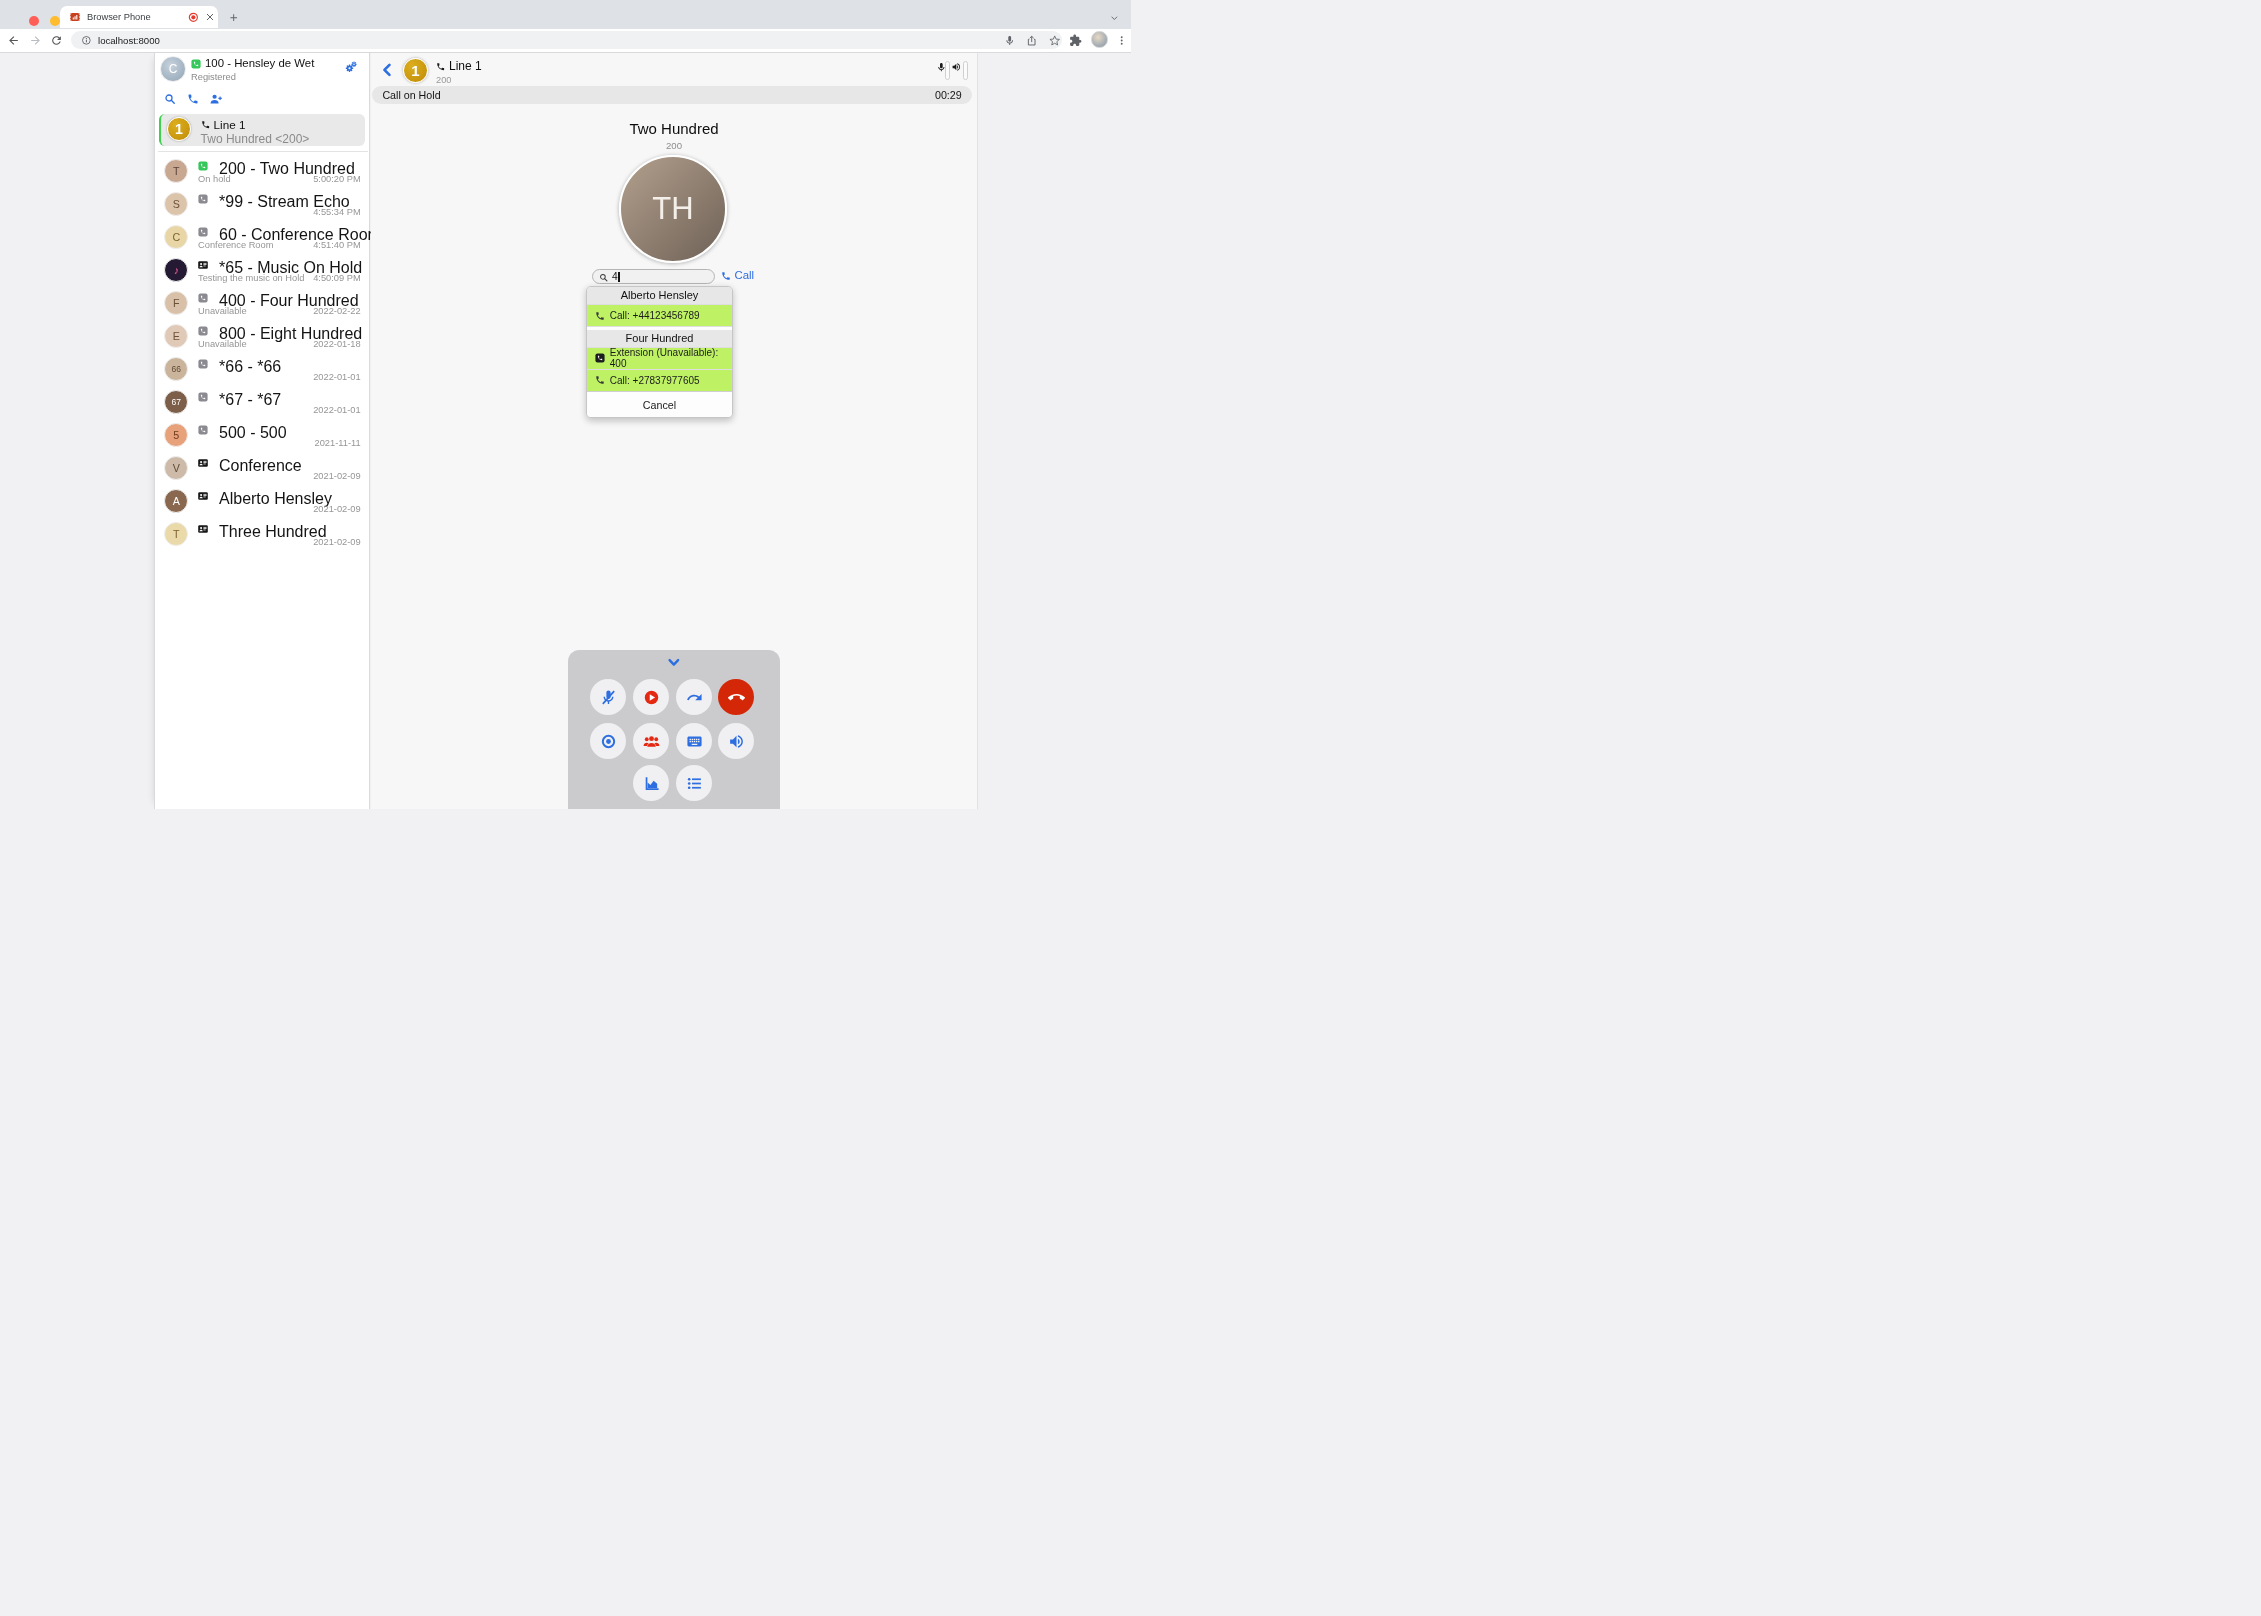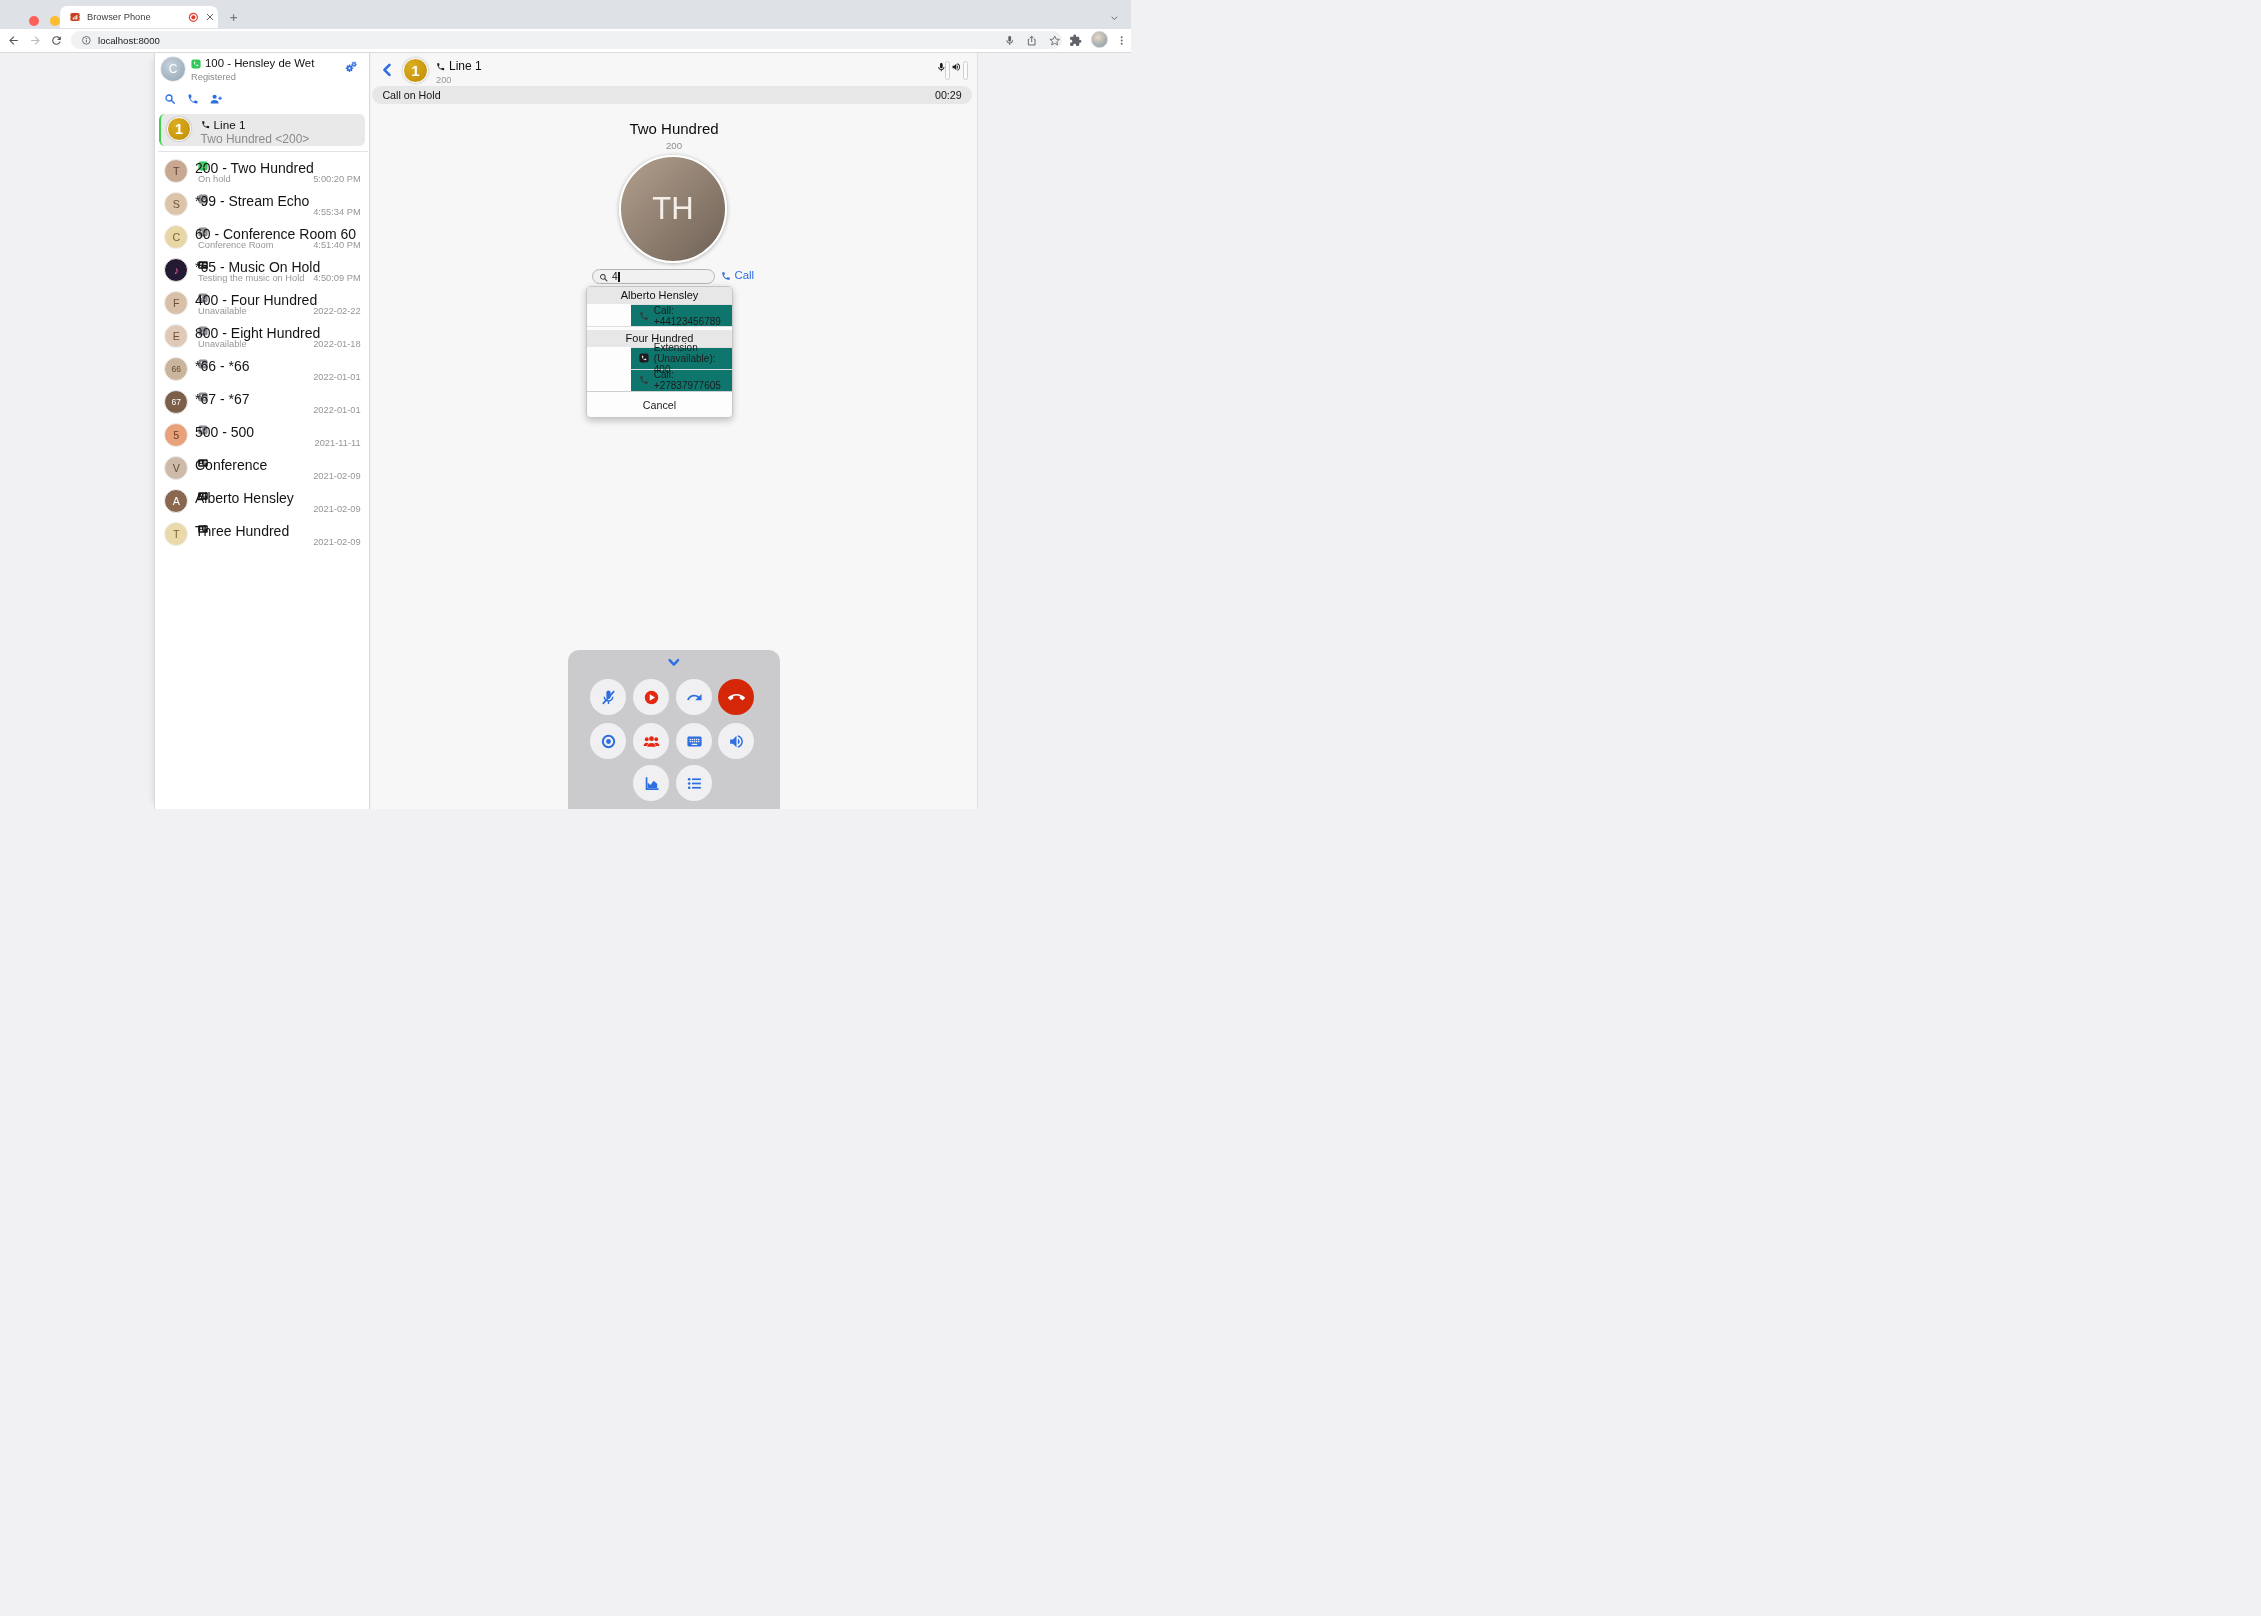--- a/index.html
+++ b/index.html
@@ -55,21 +55,21 @@
   .line-title { position:absolute; left:53px; top:3.6px; font-size:11.7px; color:#111; }
   .line-sub { position:absolute; left:40px; top:18px; font-size:12px; color:#8b8b8b; }
   .side-divider { position:absolute; left:2.8px; top:98px; width:210px; height:0.7px; background:#e3e3e4; }
 
   .contacts { position:absolute; left:0; top:102px; width:215px; }
   .contact { position:relative; width:100%; height:33px; }
   .c-avatar { position:absolute; left:9.3px; top:3.6px; width:24px; height:24px; border-radius:50%;
               border:1.4px solid #efefef; color:#4a4a4a; font-size:10.7px;
               display:flex; align-items:center; justify-content:center; }
   .c-badge { position:absolute; left:43px; top:5.7px; width:10px; height:10px; }
-  .c-title { position:absolute; left:40px; top:5px; font-size:14px; color:#141414; white-space:nowrap; }
+  .c-title { position:absolute; left:64px; top:5px; font-size:16px; color:#141414; white-space:nowrap; }
   .c-sub { position:absolute; left:43px; top:19px; font-size:9.3px; color:#969696; white-space:nowrap; }
   .c-time { position:absolute; right:9.3px; top:19px; font-size:9.3px; color:#969696; }
 
   
   .main { position:absolute; left:371px; top:0; width:607px; height:756px; background:#f7f7f8; border-right:0.7px solid #e2e2e4; }
   .back-btn { position:absolute; left:8.5px; top:8.5px; width:14.2px; height:15.7px; color:#2d6ee0; }
   .m-circle { position:absolute; left:32px; top:5px; width:25px; height:25px; border-radius:50%;
               background:radial-gradient(circle at 35% 30%, #dcae1f, #c08c05); border:1.4px solid #fff;
               box-shadow:0 0 2.8px rgba(0,0,0,.3); color:#fff; font-size:15px; font-weight:bold;
               display:flex; align-items:center; justify-content:center; }
@@ -97,21 +97,21 @@
   .dial-q { position:absolute; left:19px; top:1.4px; font-size:10.3px; color:#111; }
   .caret { display:inline-block; width:1.1px; height:10px; background:#111; vertical-align:-1.4px; margin-left:0.7px; }
   .call-btn { position:absolute; left:350px; top:215px; height:15.7px; color:#2d6ee0; }
   .call-ic { position:absolute; left:0; top:2.8px; width:10px; height:10px; }
   .call-lbl { position:absolute; left:13.5px; top:0.7px; font-size:11.4px; }
 
   .dropdown { position:absolute; left:215px; top:233px; width:147px; background:#fdfdfd;
               border:0.7px solid #c6c6c9; border-radius:5px; box-shadow:0 2.1px 7.1px rgba(0,0,0,.22); overflow:hidden; }
   .dd-header { height:17px; line-height:17px; background:#e7e7e8; text-align:center; font-size:11px; color:#111; }
   .dd-item { height:22px; display:flex; align-items:center; gap:5px; padding-left:7.8px;
-             border-top:0.7px solid #dedee0; background:#0f766e; font-size:10px; color:#1c1c1c;margin-left:44px; }
+             border-top:0.7px solid #dedee0; background:#bef264; font-size:10px; color:#1c1c1c; }
   .dd-item .i { width:10px; height:10px; color:#3a3a3a; flex:none; }
   .dd-gap { height:3.6px; background:#fdfdfd; border-top:0.7px solid #dedee0; }
   .dd-cancel { height:26px; line-height:26px; text-align:center; font-size:10.7px; color:#1c1c1c;
                border-top:0.7px solid #cfcfd1; background:#fdfdfd; }
 
   .controls { position:absolute; left:197px; top:597px; width:212px; height:159px; background:#cbcbcd; border-radius:11.4px 11.4px 0 0; }
   .ctl-chev { position:absolute; left:98px; top:7.1px; width:15.7px; height:11.4px; color:#2d6ee0; }
   .ctl-btn { position:absolute; width:36px; height:36px; border-radius:50%; background:#f0f0f2; border:none;
              display:flex; align-items:center; justify-content:center; cursor:pointer; }
   .ctl-btn .i { width:17px; height:17px; }

